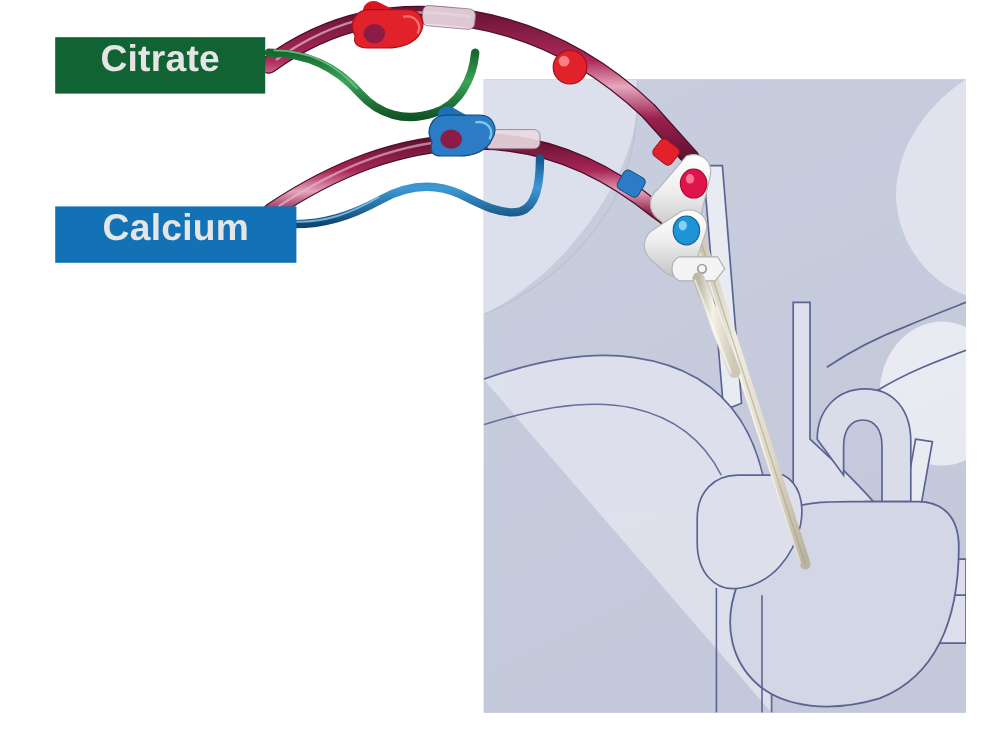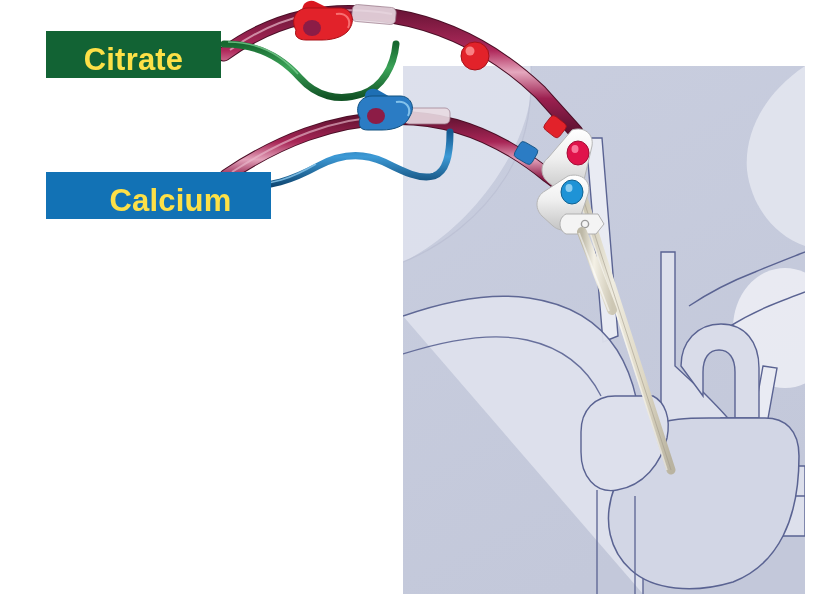--- a/index.html
+++ b/index.html
@@ -1,24 +1,24 @@
 <!DOCTYPE html>
 <html><head>
 <meta charset="utf-8">
 <style>
   html,body{margin:0;padding:0;background:#ffffff;}
   body{width:825px;height:609px;position:relative;overflow:hidden;
        font-family:"Liberation Sans",sans-serif;}
   .stage{position:absolute;left:0;top:0;width:825px;height:609px;background:#ffffff;}
 
   
-  .label-box{position:absolute;display:flex;align-items:flex-end;justify-content:center;
-             color:#fde047;font-weight:700;letter-spacing:.2px;}
+  .label-box{position:absolute;display:flex;align-items:flex-start;justify-content:center;
+             color:#e5e5e5;font-weight:700;letter-spacing:.2px;}
   #citrate-label{left:46px;top:31px;width:175px;height:47px;background:#126334;font-size:31px;}
-  #calcium-label{left:46px;top:172px;width:201px;height:47px;background:#1272b5;font-size:31px;padding-left:24px;}
+  #calcium-label{left:46px;top:172px;width:201px;height:47px;background:#1272b5;font-size:31px;}
 
   
   #anatomy-panel{position:absolute;left:403px;top:66px;width:402px;height:528px;
                  background:#c6cbdd;overflow:hidden;}
   #anatomy-panel svg{display:block;width:402px;height:528px;}
 
   
   #tubing-layer{position:absolute;left:0;top:0;width:825px;height:609px;pointer-events:none;}
 </style>
 </head>

